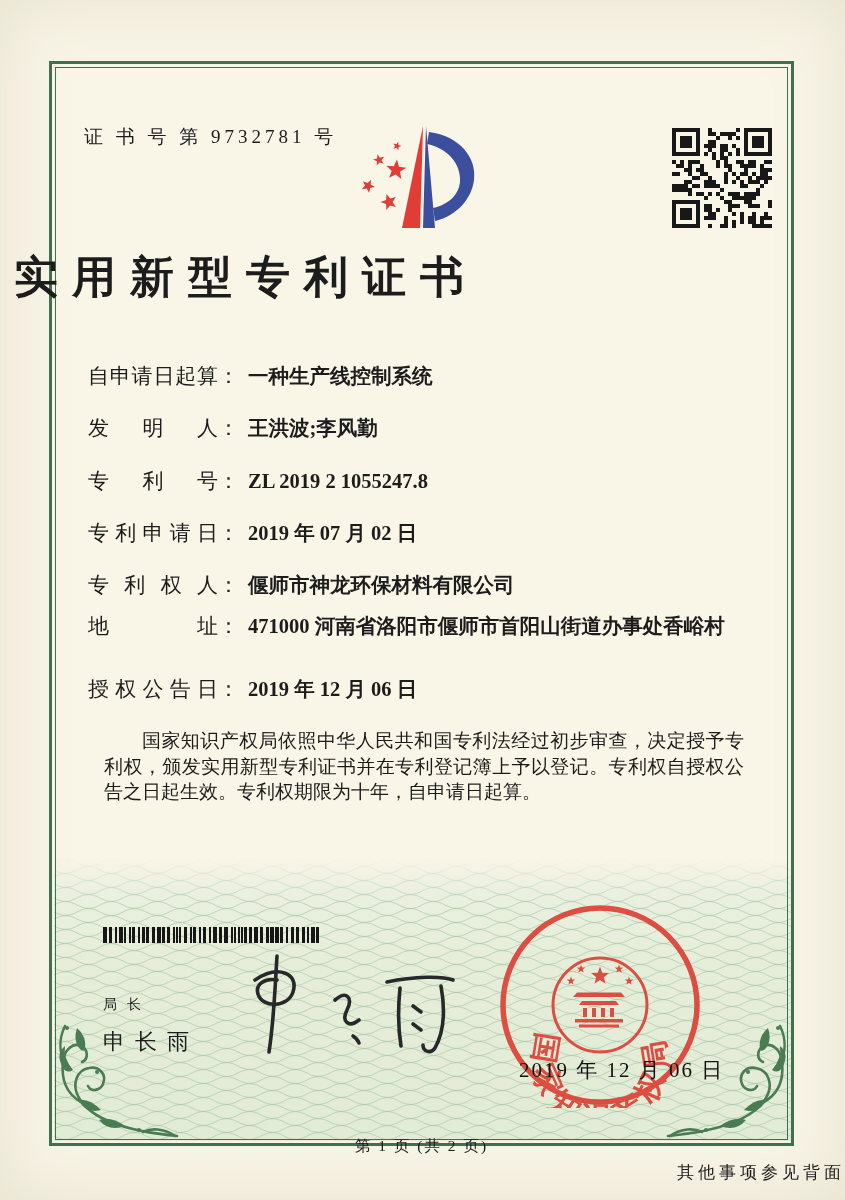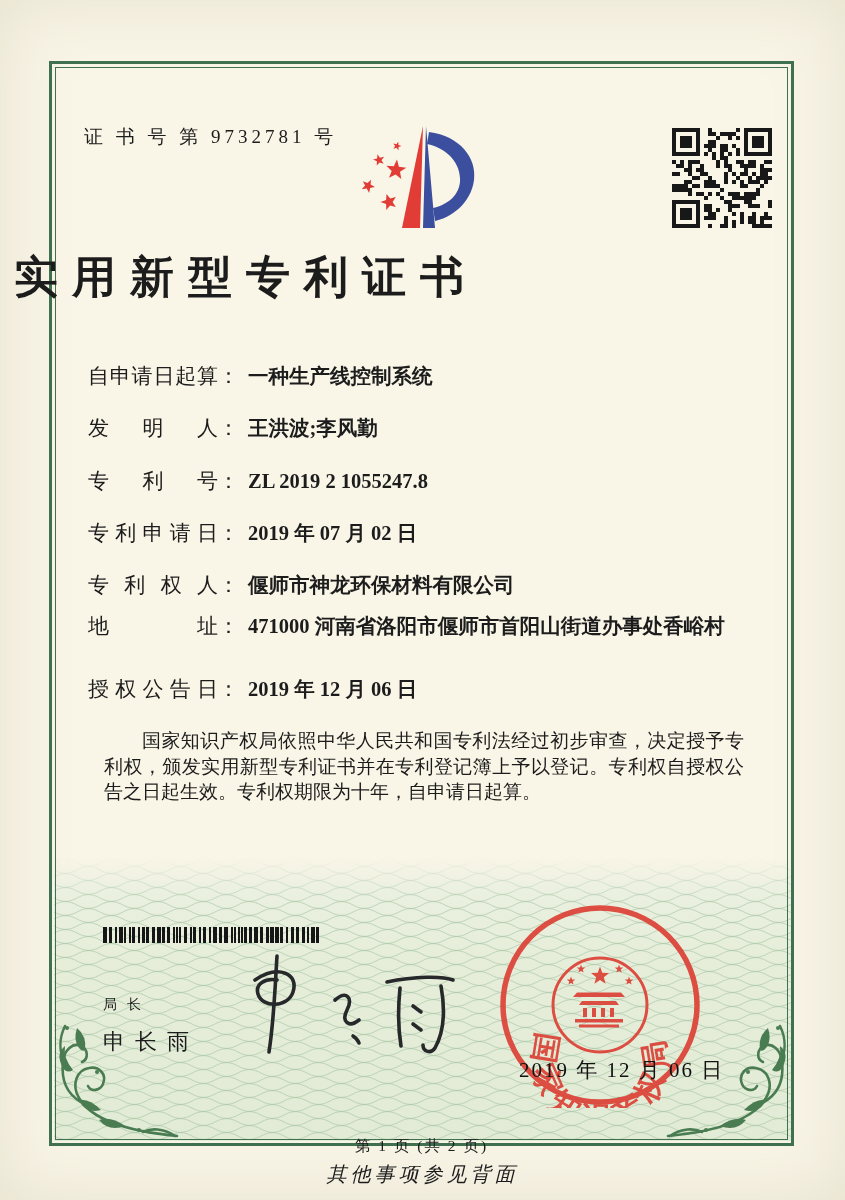--- a/index.html
+++ b/index.html
@@ -43,22 +43,22 @@
 
   .barcode { position:absolute; left:103px; top:927px; z-index:4; }
   .director-label { position:absolute; left:103px; top:996px; font-size:14px; letter-spacing:10px; z-index:4;font-family:Liberation Mono, monospace; }
   .director-name  { position:absolute; left:103px; top:1027px; font-size:22px; letter-spacing:10px; z-index:4; }
   .signature { position:absolute; left:235px; top:948px; z-index:4; }
   .seal { position:absolute; left:497px; top:902px; z-index:4; }
   .seal-date { position:absolute; left:519px; top:1056px; font-size:21px; letter-spacing:2px;
                color:#111; z-index:5; white-space:nowrap; }
   .page-info { position:absolute; left:49px; top:1116px; width:745px; text-align:center;
                font-size:15.5px; letter-spacing:2px; z-index:4;margin-top:20px; }
-  .back-note { position:absolute; left:0; top:1161px; width:100%; text-align:center;
-               font-size:20px; letter-spacing:4px; font-style:italic; z-index:4; }
+  .back-note { position:absolute; left:0; top:1161px; width:100%; text-align:right;
+               font-size:17px; letter-spacing:4px; z-index:4; }
 </style>
 </head>
 <body>
 
 <div class="page">
 
   <div class="band">
     <svg class="waves" id="waves-svg" width="737" height="283">
         <path d="M 0 5 c 8 -4.5 15 -4.5 23 0 c 8 4.5 15 4.5 23 0 c 8 -4.5 15 -4.5 23 0 c 8 4.5 15 4.5 23 0 c 8 -4.5 15 -4.5 23 0 c 8 4.5 15 4.5 23 0 c 8 -4.5 15 -4.5 23 0 c 8 4.5 15 4.5 23 0 c 8 -4.5 15 -4.5 23 0 c 8 4.5 15 4.5 23 0 c 8 -4.5 15 -4.5 23 0 c 8 4.5 15 4.5 23 0 c 8 -4.5 15 -4.5 23 0 c 8 4.5 15 4.5 23 0 c 8 -4.5 15 -4.5 23 0 c 8 4.5 15 4.5 23 0 c 8 -4.5 15 -4.5 23 0 c 8 4.5 15 4.5 23 0 c 8 -4.5 15 -4.5 23 0 c 8 4.5 15 4.5 23 0 c 8 -4.5 15 -4.5 23 0 c 8 4.5 15 4.5 23 0 c 8 -4.5 15 -4.5 23 0 c 8 4.5 15 4.5 23 0 c 8 -4.5 15 -4.5 23 0 c 8 4.5 15 4.5 23 0 c 8 -4.5 15 -4.5 23 0 c 8 4.5 15 4.5 23 0 c 8 -4.5 15 -4.5 23 0 c 8 4.5 15 4.5 23 0 c 8 -4.5 15 -4.5 23 0 c 8 4.5 15 4.5 23 0 c 8 -4.5 15 -4.5 23 0 c 8 4.5 15 4.5 23 0" fill="none" stroke="#9dbf9d" stroke-width="1" opacity="0.55"></path>
         <path d="M -23 12 c 8 -4.5 15 -4.5 23 0 c 8 4.5 15 4.5 23 0 c 8 -4.5 15 -4.5 23 0 c 8 4.5 15 4.5 23 0 c 8 -4.5 15 -4.5 23 0 c 8 4.5 15 4.5 23 0 c 8 -4.5 15 -4.5 23 0 c 8 4.5 15 4.5 23 0 c 8 -4.5 15 -4.5 23 0 c 8 4.5 15 4.5 23 0 c 8 -4.5 15 -4.5 23 0 c 8 4.5 15 4.5 23 0 c 8 -4.5 15 -4.5 23 0 c 8 4.5 15 4.5 23 0 c 8 -4.5 15 -4.5 23 0 c 8 4.5 15 4.5 23 0 c 8 -4.5 15 -4.5 23 0 c 8 4.5 15 4.5 23 0 c 8 -4.5 15 -4.5 23 0 c 8 4.5 15 4.5 23 0 c 8 -4.5 15 -4.5 23 0 c 8 4.5 15 4.5 23 0 c 8 -4.5 15 -4.5 23 0 c 8 4.5 15 4.5 23 0 c 8 -4.5 15 -4.5 23 0 c 8 4.5 15 4.5 23 0 c 8 -4.5 15 -4.5 23 0 c 8 4.5 15 4.5 23 0 c 8 -4.5 15 -4.5 23 0 c 8 4.5 15 4.5 23 0 c 8 -4.5 15 -4.5 23 0 c 8 4.5 15 4.5 23 0 c 8 -4.5 15 -4.5 23 0 c 8 4.5 15 4.5 23 0 c 8 -4.5 15 -4.5 23 0 c 8 4.5 15 4.5 23 0" fill="none" stroke="#9dbf9d" stroke-width="1" opacity="0.55"></path>

